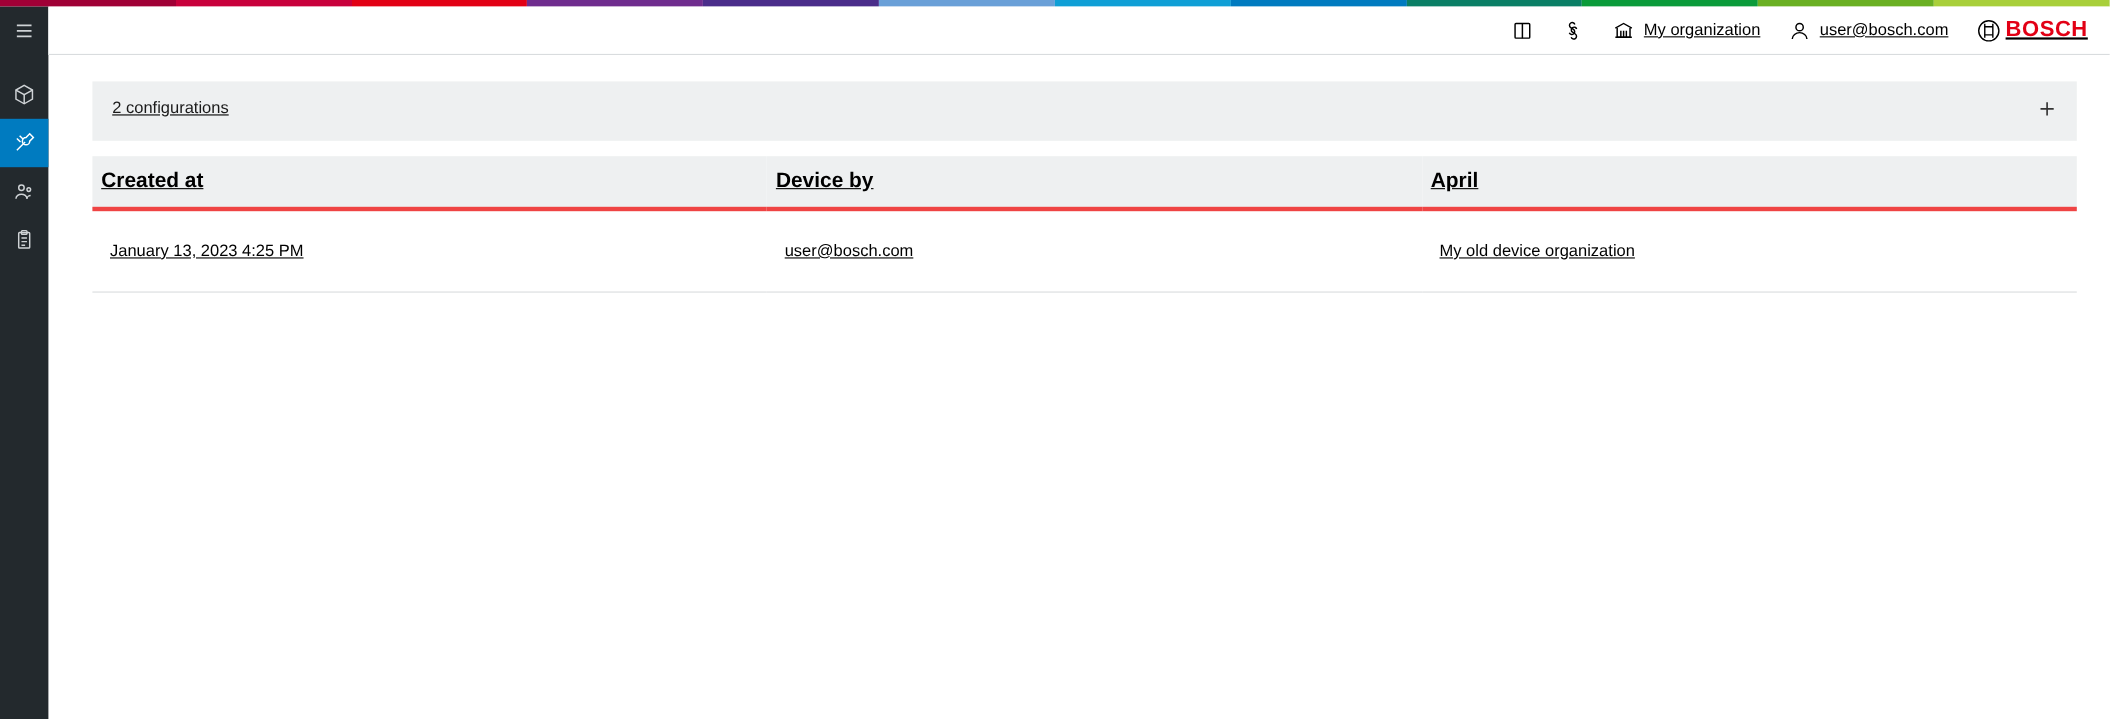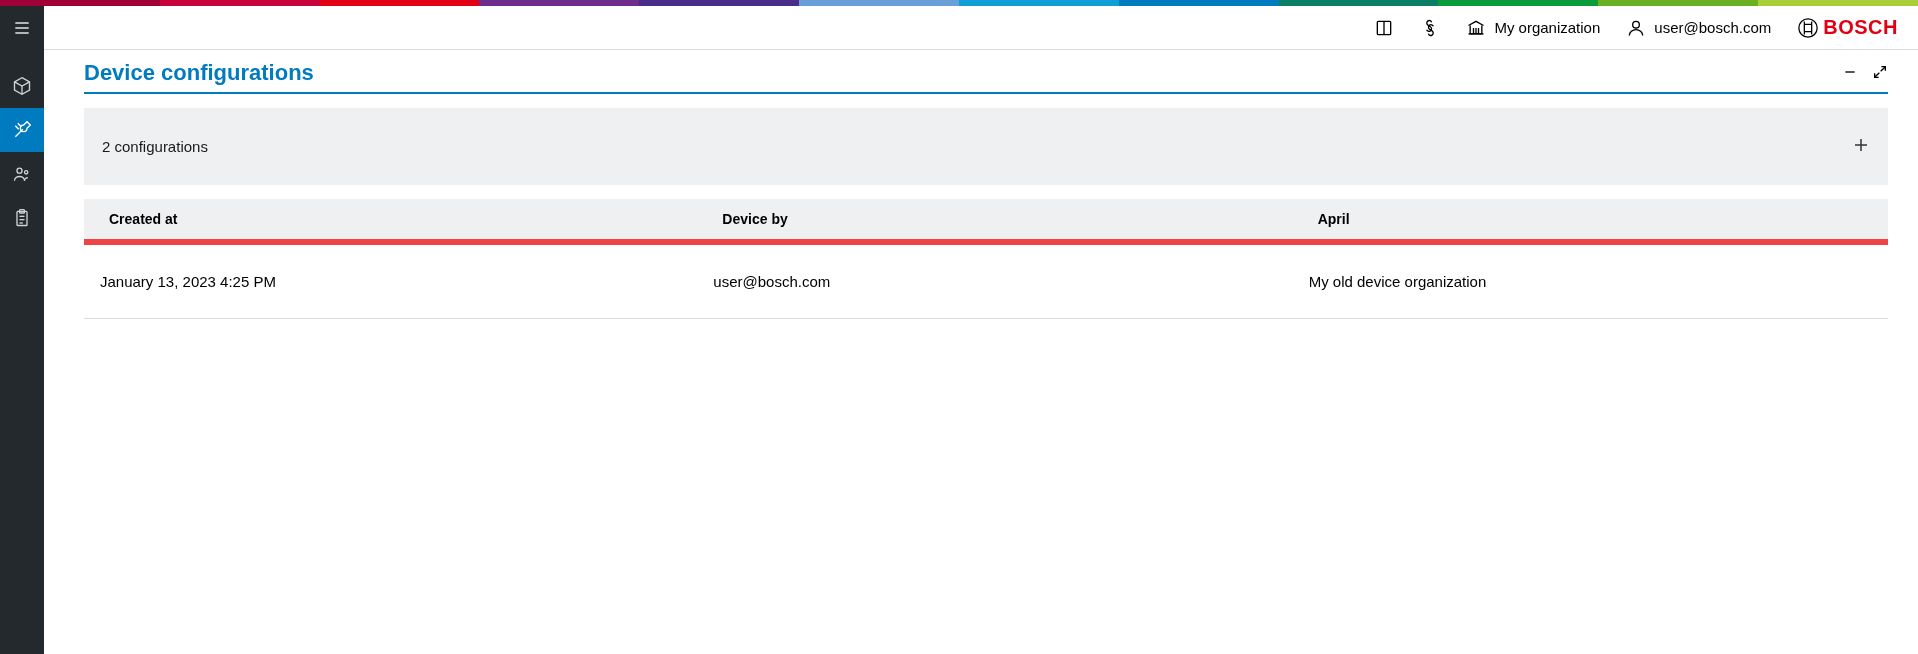--- a/index.html
+++ b/index.html
@@ -41,20 +41,21 @@
     background: #007bc0;
     color: #fff;
   }
   .sidebar-item svg { width: 20px; height: 20px; }
 
   .main {
     flex: 1;
     display: flex;
     flex-direction: column;
     min-width: 0;
+    text-decoration: underline;
   }
 
   
   .topbar {
     height: 44px;
     border-bottom: 1px solid #d9dcde;
     display: flex;
     align-items: center;
     justify-content: flex-end;
     padding: 0 20px;
@@ -103,42 +104,41 @@
     color: #000;
   }
   .panel-actions .act {
     cursor: pointer;
   }
   .panel-actions svg { width: 16px; height: 16px; }
 
   .count-bar {
     margin-top: 14px;
     background: #eef0f1;
-    padding: 28px 18px;
-    display: flex;
-    align-items: center;
+    padding: 16px 18px;
+    display: flex;
     justify-content: space-between;
     color: #1a1a1a;
     font-size: 15px;
   }
   .count-bar .add { cursor: pointer; color: #333; }
   .count-bar .add svg { width: 18px; height: 18px; }
 
   table {
     width: 100%;
     border-collapse: collapse;
     margin-top: 14px;
   }
   thead th {
     text-align: left;
     background: #eef0f1;
     font-weight: 700;
-    padding: 12px 25px;
-    font-size: 14px;
-    border-bottom: 6px solid #ef4444;
+    padding: 12px 8px;
+    font-size: 19px;
+    border-bottom: 4px solid #ef4444;
   }
   tbody td {
     padding: 28px 16px;
     border-bottom: 1px solid #d9dcde;
     font-size: 15px;
   }
   th:nth-child(1), td:nth-child(1) { width: 34%; }
   th:nth-child(2), td:nth-child(2) { width: 33%; }
   th:nth-child(3), td:nth-child(3) { width: 33%; }
 </style>
@@ -240,38 +240,20 @@
         <svg viewBox="0 0 24 24" fill="none" stroke="#000" stroke-width="1.4">
             <circle cx="12" cy="12" r="10"></circle>
             <path d="M8 5 v14 M16 5 v14"></path>
             <path d="M8 8 h8 M8 16 h8"></path>
           </svg>
         <span>BOSCH</span>
       </div>
     </header>
 
     <section class="content">
-      <div class="panel-header">
-        <h1 class="panel-title">Device configurations</h1>
-        <div class="panel-actions">
-          <span class="act">
-            <svg viewBox="0 0 24 24" fill="none" stroke="currentColor" stroke-width="2">
-                <line x1="5" y1="12" x2="19" y2="12"></line>
-              </svg>
-          </span>
-          <span class="act">
-            <svg viewBox="0 0 24 24" fill="none" stroke="currentColor" stroke-width="2">
-                <path d="M14 4 h6 v6"></path>
-                <path d="M10 20 h-6 v-6"></path>
-                <line x1="20" y1="4" x2="13" y2="11"></line>
-                <line x1="4" y1="20" x2="11" y2="13"></line>
-              </svg>
-          </span>
-        </div>
-      </div>
 
       <div class="count-bar">
         <span>2 configurations</span>
         <span class="add">
           <svg viewBox="0 0 24 24" fill="none" stroke="currentColor" stroke-width="2">
               <line x1="12" y1="4" x2="12" y2="20"></line>
               <line x1="4" y1="12" x2="20" y2="12"></line>
             </svg>
         </span>
       </div>

